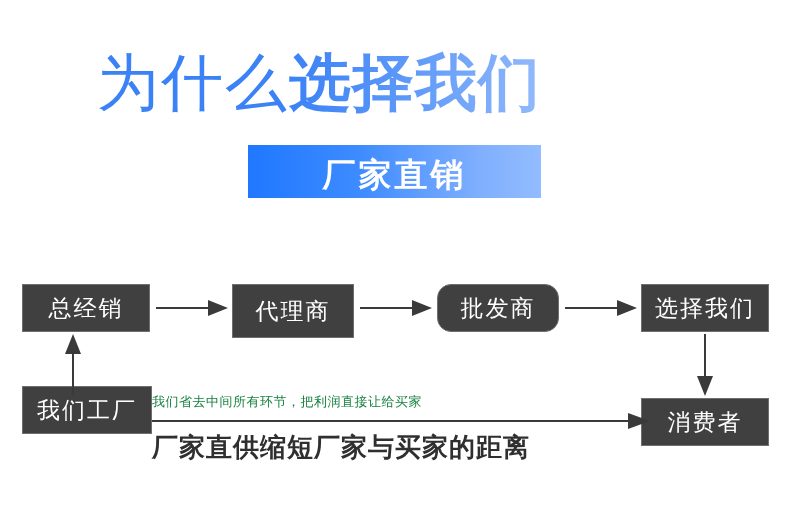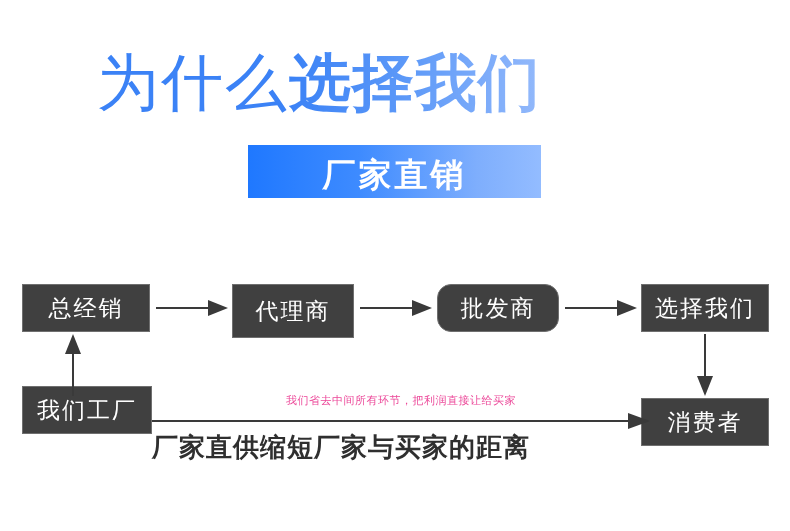--- a/index.html
+++ b/index.html
@@ -99,23 +99,23 @@
   #arrow-up   { left: 62px;  top: 334px; width: 22px;  height: 62px; }
   #arrow-down { left: 694px; top: 334px; width: 22px;  height: 62px; }
   #arrow-long { left: 152px; top: 411px; width: 498px; height: 20px; }
 
   
   #middle-note {
     position: absolute;
     left: 152px;
     top: 393px;
     width: 498px;
-    text-align: center;
-    font-size: 11px;
-    color: #ec4899;
+    text-align: left;
+    font-size: 13px;
+    color: #15803d;
     letter-spacing: 0.5px;
     white-space: nowrap;
   }
   #bottom-slogan {
     position: absolute;
     left: 152px;
     top: 430px;
     width: 498px;
     font-size: 26px;
     font-weight: 700;

